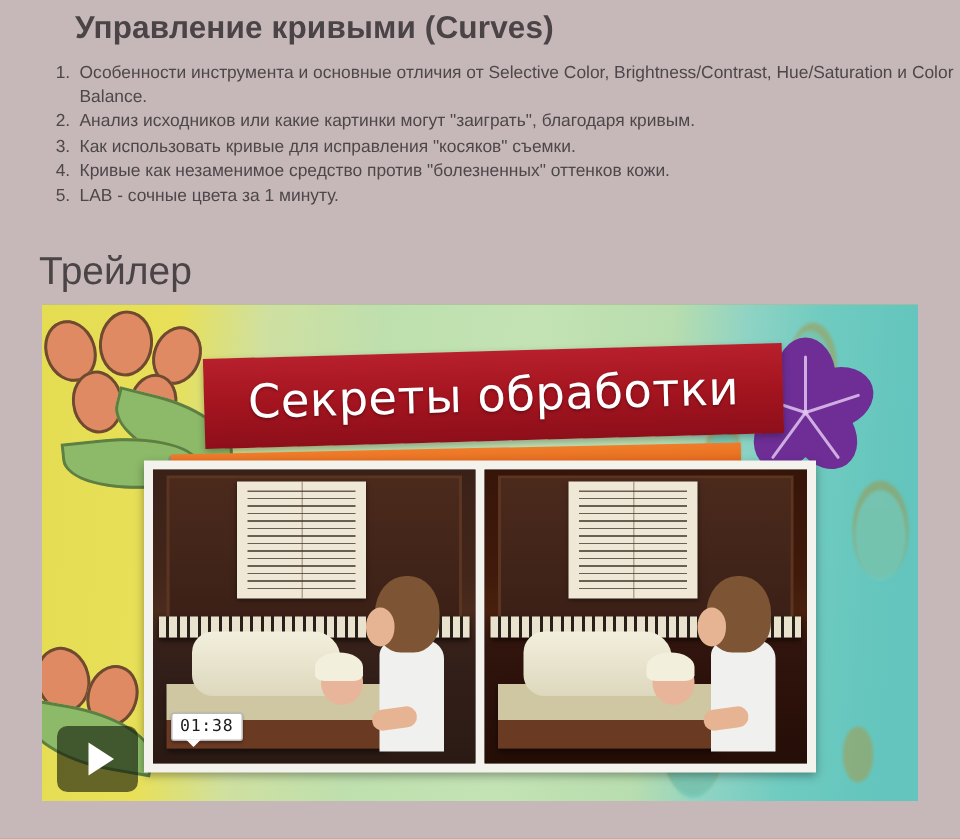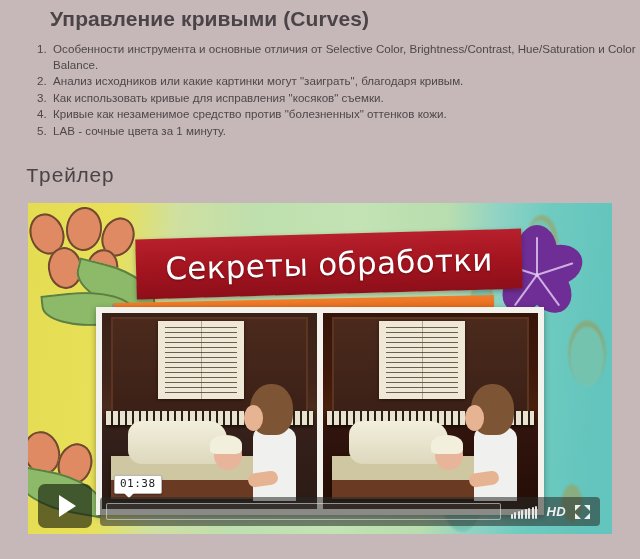--- a/index.html
+++ b/index.html
@@ -26,25 +26,24 @@
     font-weight: 700;
     color: #4b4446;
     letter-spacing: 0.1px;
     white-space: nowrap;
     margin-left: 24px;
   }
   .section-title {
     position: absolute;
     left: 26px;
     top: 165px;
-    font-size: 21px;
+    font-size: 26px;
     font-weight: 400;
     color: #4b4446;
     white-space: nowrap;
-    font-family: Liberation Mono, monospace;
   }
 
   
   .topic-list {
     position: absolute;
     left: 26px;
     top: 41px;
     width: 596px;
     margin: 0;
     padding: 0 0 0 24px;
@@ -522,38 +521,14 @@
     </div>
 
   </div>
 
   <div class="play-button">
     <div class="play-triangle"></div>
   </div>
 
   <div class="time-tooltip">01:38</div>
 
-  <div class="progress-shell">
-    <div class="progress-track">
-      <div class="progress-fill" style="width: 0%;"></div>
-    </div>
-    <div class="ctrl-group">
-      <div class="volume-icon">
-        <i style="height:5px"></i>
-          <i style="height:7px"></i>
-          <i style="height:8px"></i>
-        <i style="height:9px"></i>
-          <i style="height:10px"></i>
-          <i style="height:11px"></i>
-        <i style="height:12px"></i>
-          <i style="height:13px"></i>
-      </div>
-      <div class="hd-badge">HD</div>
-      <div class="fullscreen-icon">
-        <span class="fs-tl"></span>
-          <span class="fs-tr"></span>
-        <span class="fs-bl"></span>
-          <span class="fs-br"></span>
-      </div>
-    </div>
-  </div>
 
 </div>
 
 </body></html>

